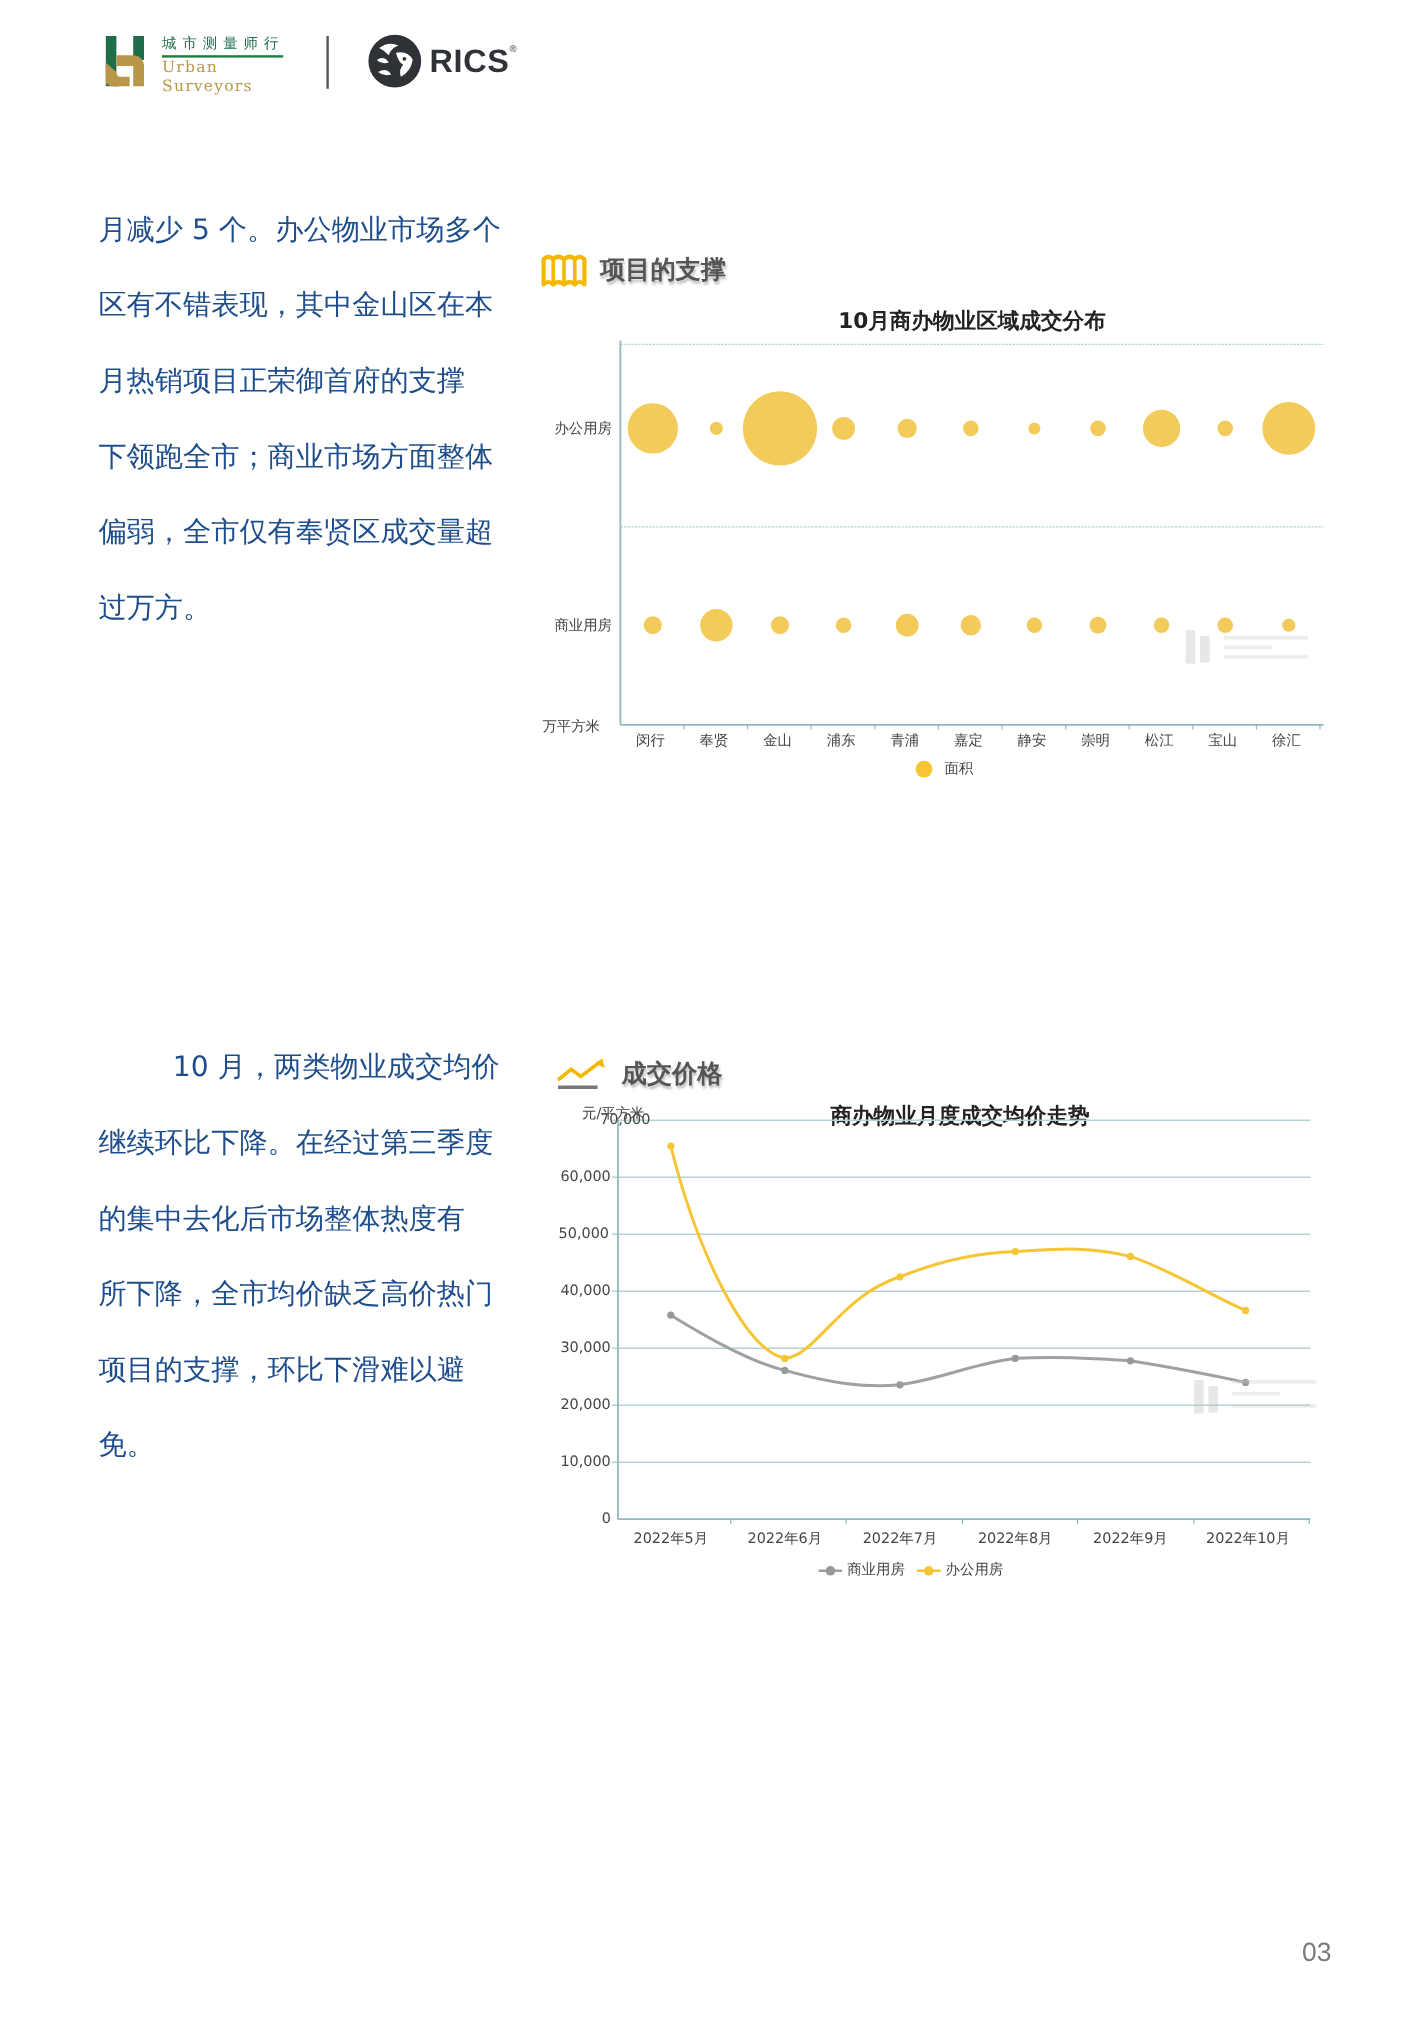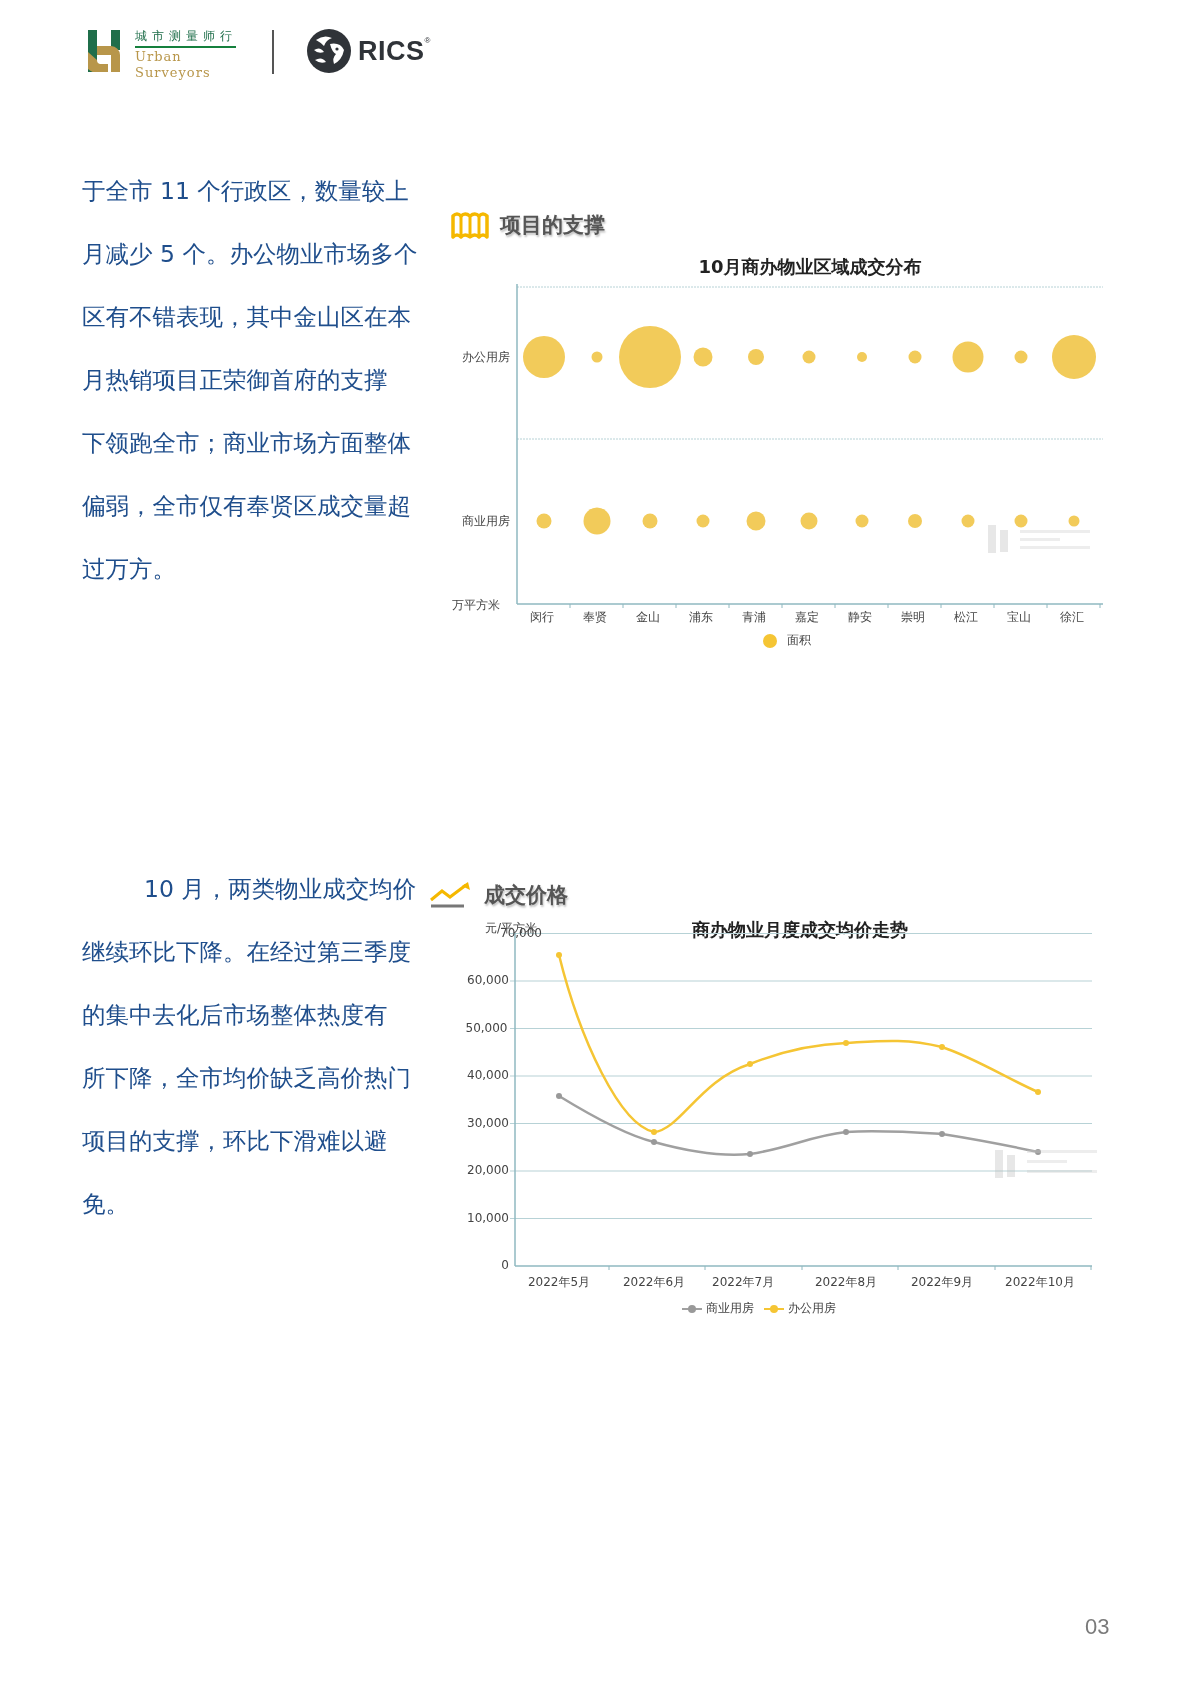--- a/index.html
+++ b/index.html
@@ -43,21 +43,20 @@
 <div class="logo-divider"></div>
 <svg class="rics-lion" viewBox="0 0 46 46">
   <circle cx="23" cy="23" r="22" fill="#2f3338"></circle>
   <path d="M10 12 Q18 6 26 10 Q20 12 18 18 Q14 14 10 12Z M8 22 Q14 18 18 24 Q12 26 8 22Z M9 32 Q16 28 20 34 Q14 36 9 32Z" fill="#fff"></path>
   <path d="M24 16 Q34 14 38 22 Q36 32 28 36 Q26 30 30 26 Q26 24 24 16Z" fill="#fff"></path>
   <circle cx="31" cy="21" r="1.6" fill="#2f3338"></circle>
 </svg>
 <div class="rics-text"><span>RICS</span><sup>®</sup></div>
 
 <div class="para" style="top:160px;">
-  <span class="line">于全市 11 个行政区，数量较上</span>
   <span class="line">月减少 5 个。办公物业市场多个</span>
   <span class="line">区有不错表现，其中金山区在本</span>
   <span class="line">月热销项目正荣御首府的支撑</span>
   <span class="line">下领跑全市；商业市场方面整体</span>
   <span class="line">偏弱，全市仅有奉贤区成交量超</span>
   <span class="line">过万方。</span>
 </div>
 
 <div class="sec-head" style="left:450px;top:210px;">
   <svg width="40" height="30" viewBox="0 0 40 30">
@@ -145,21 +144,21 @@
 
 <div class="para" style="top:858px;">
   <span class="line indent">10 月，两类物业成交均价</span>
   <span class="line">继续环比下降。在经过第三季度</span>
   <span class="line">的集中去化后市场整体热度有</span>
   <span class="line">所下降，全市均价缺乏高价热门</span>
   <span class="line">项目的支撑，环比下滑难以避</span>
   <span class="line">免。</span>
 </div>
 
-<div class="sec-head" style="left:428px;top:880px;">
+<div class="sec-head" style="left:462px;top:880px;">
   <svg width="46" height="30" viewBox="0 0 46 30">
     <polyline points="3,20 14,11 22,17 38,5" fill="none" stroke="#f5b800" stroke-width="3"></polyline>
     <polygon points="40,2 42,10 34,6" fill="#f5b800"></polygon>
     <line x1="3" y1="26" x2="36" y2="26" stroke="#777" stroke-width="3"></line>
   </svg>
   <span class="sec-title">成交价格</span>
 </div>
 
 <div class="tick" style="left:485px;top:920px;">元/平方米</div>
 <div class="ctitle" style="left:510px;width:580px;top:918px;">商办物业月度成交均价走势</div>
@@ -214,21 +213,21 @@
 <div class="tick" style="left:464px;top:1258px;width:45px;text-align:right;">0</div>
 <div class="tick" style="left:464px;top:1211px;width:45px;text-align:right;">10,000</div>
 <div class="tick" style="left:464px;top:1163px;width:45px;text-align:right;">20,000</div>
 <div class="tick" style="left:464px;top:1116px;width:45px;text-align:right;">30,000</div>
 <div class="tick" style="left:464px;top:1068px;width:45px;text-align:right;">40,000</div>
 <div class="tick" style="left:464px;top:1021px;width:45px;text-align:center;">50,000</div>
 <div class="tick" style="left:464px;top:973px;width:45px;text-align:right;">60,000</div>
 <div class="tick" style="left:464px;top:926px;width:45px;margin-left:36px;">70,000</div>
 <div class="tick" style="left:521px;top:1274px;width:76px;text-align:center;">2022年5月</div>
 <div class="tick" style="left:616px;top:1274px;width:76px;text-align:center;">2022年6月</div>
-<div class="tick" style="left:712px;top:1274px;width:76px;text-align:left;">2022年7月</div>
+<div class="tick" style="left:712px;top:1274px;width:76px;text-align:center;">2022年7月</div>
 <div class="tick" style="left:808px;top:1274px;width:76px;text-align:center;">2022年8月</div>
 <div class="tick" style="left:904px;top:1274px;width:76px;text-align:center;">2022年9月</div>
 <div class="tick" style="left:997px;top:1274px;width:86px;text-align:center;">2022年10月</div>
 <div class="abs" style="left:682px;top:1300px;display:flex;align-items:center;">
   <span style="display:flex;align-items:center;">
     <svg width="20" height="10">
         <line x1="0" y1="5" x2="20" y2="5" stroke="#a0a0a0" stroke-width="2"></line>
         <circle cx="10" cy="5" r="4" fill="#999"></circle>
       </svg>
     <span class="tick" style="position:static;margin-left:4px;">商业用房</span>

